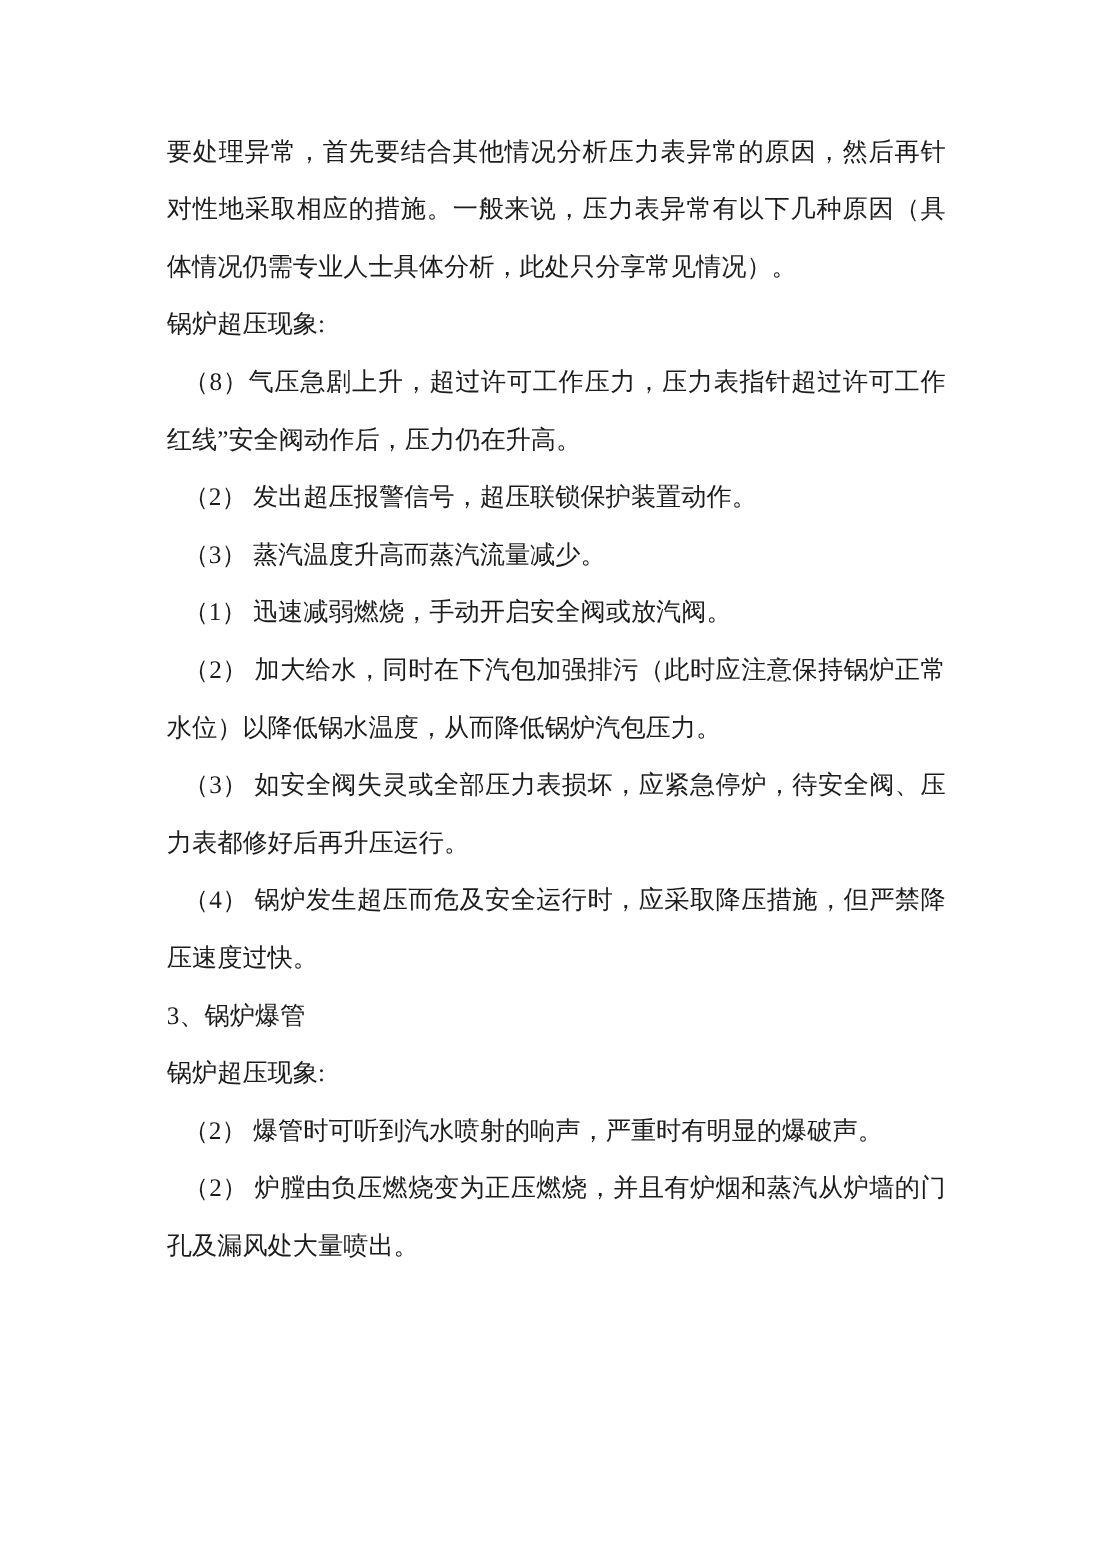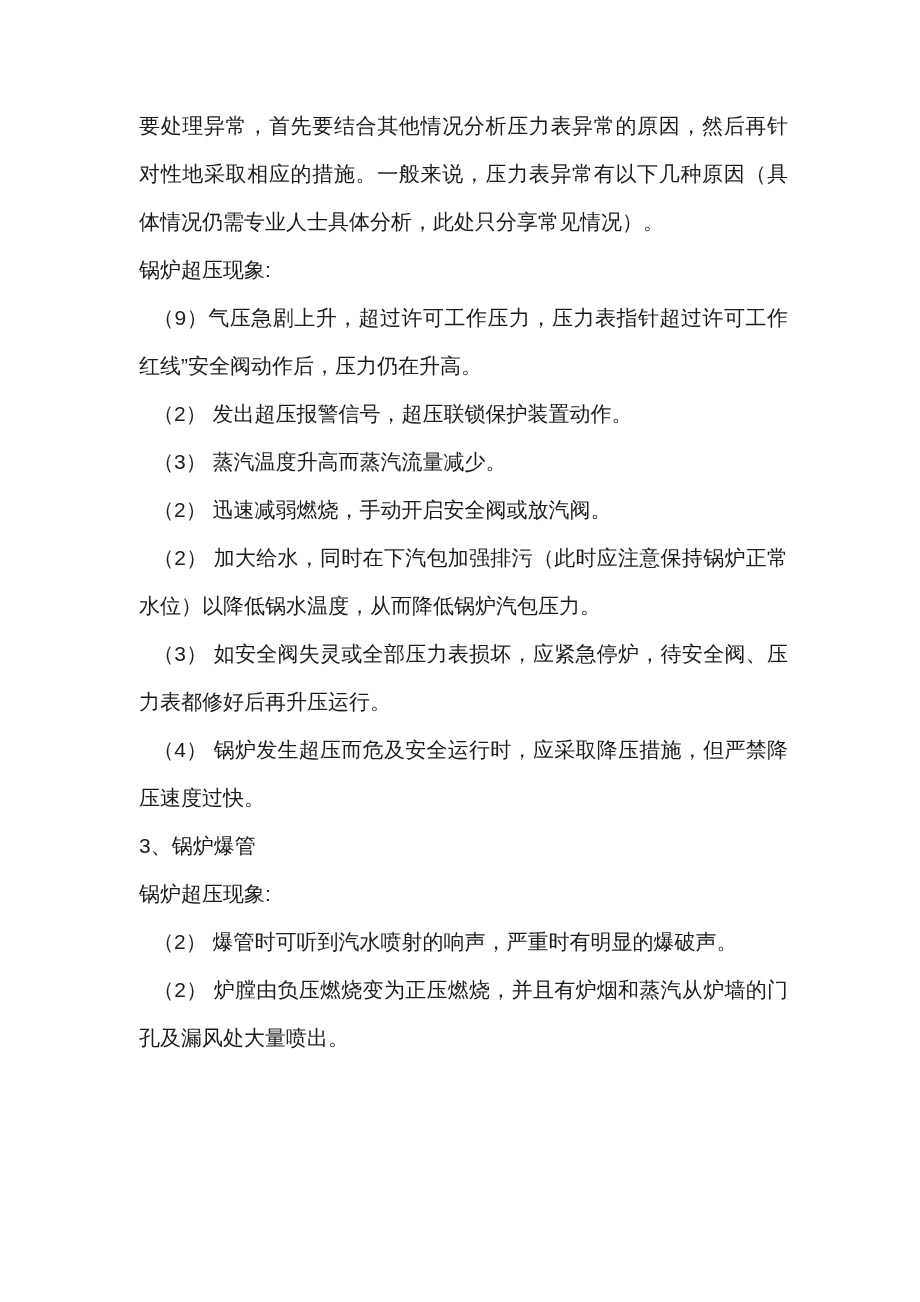--- a/index.html
+++ b/index.html
@@ -23,36 +23,37 @@
   .doc-body p {
     margin: 0;
     padding: 0;
     font-size: 21px;
     line-height: 48px;
     color: #1c1c1c;
     text-align: justify;
     text-justify: inter-ideograph;
     letter-spacing: 0;
     word-break: break-all;
+    font-family: Liberation Serif, serif;
   }
   .doc-body p.item {
     text-indent: 14px;
   }
 </style>
 </head>
 <body>
 
 <div class="page">
   <div class="doc-body">
     <p>要处理异常，首先要结合其他情况分析压力表异常的原因，然后再针对性地采取相应的措施。一般来说，压力表异常有以下几种原因（具体情况仍需专业人士具体分析，此处只分享常见情况）。</p>
     <p>锅炉超压现象:</p>
-    <p class="item">（9）气压急剧上升，超过许可工作压力，压力表指针超过许可工作红线”安全阀动作后，压力仍在升高。</p>
+    <p class="item">（8）气压急剧上升，超过许可工作压力，压力表指针超过许可工作红线”安全阀动作后，压力仍在升高。</p>
     <p class="item">（2） 发出超压报警信号，超压联锁保护装置动作。</p>
     <p class="item">（3） 蒸汽温度升高而蒸汽流量减少。</p>
-    <p class="item">（2） 迅速减弱燃烧，手动开启安全阀或放汽阀。</p>
+    <p class="item">（1） 迅速减弱燃烧，手动开启安全阀或放汽阀。</p>
     <p class="item">（2） 加大给水，同时在下汽包加强排污（此时应注意保持锅炉正常水位）以降低锅水温度，从而降低锅炉汽包压力。</p>
     <p class="item">（3） 如安全阀失灵或全部压力表损坏，应紧急停炉，待安全阀、压力表都修好后再升压运行。</p>
     <p class="item">（4） 锅炉发生超压而危及安全运行时，应采取降压措施，但严禁降压速度过快。</p>
     <p>3、锅炉爆管</p>
     <p>锅炉超压现象:</p>
     <p class="item">（2） 爆管时可听到汽水喷射的响声，严重时有明显的爆破声。</p>
     <p class="item">（2） 炉膛由负压燃烧变为正压燃烧，并且有炉烟和蒸汽从炉墙的门孔及漏风处大量喷出。</p>
   </div>
 </div>
 

